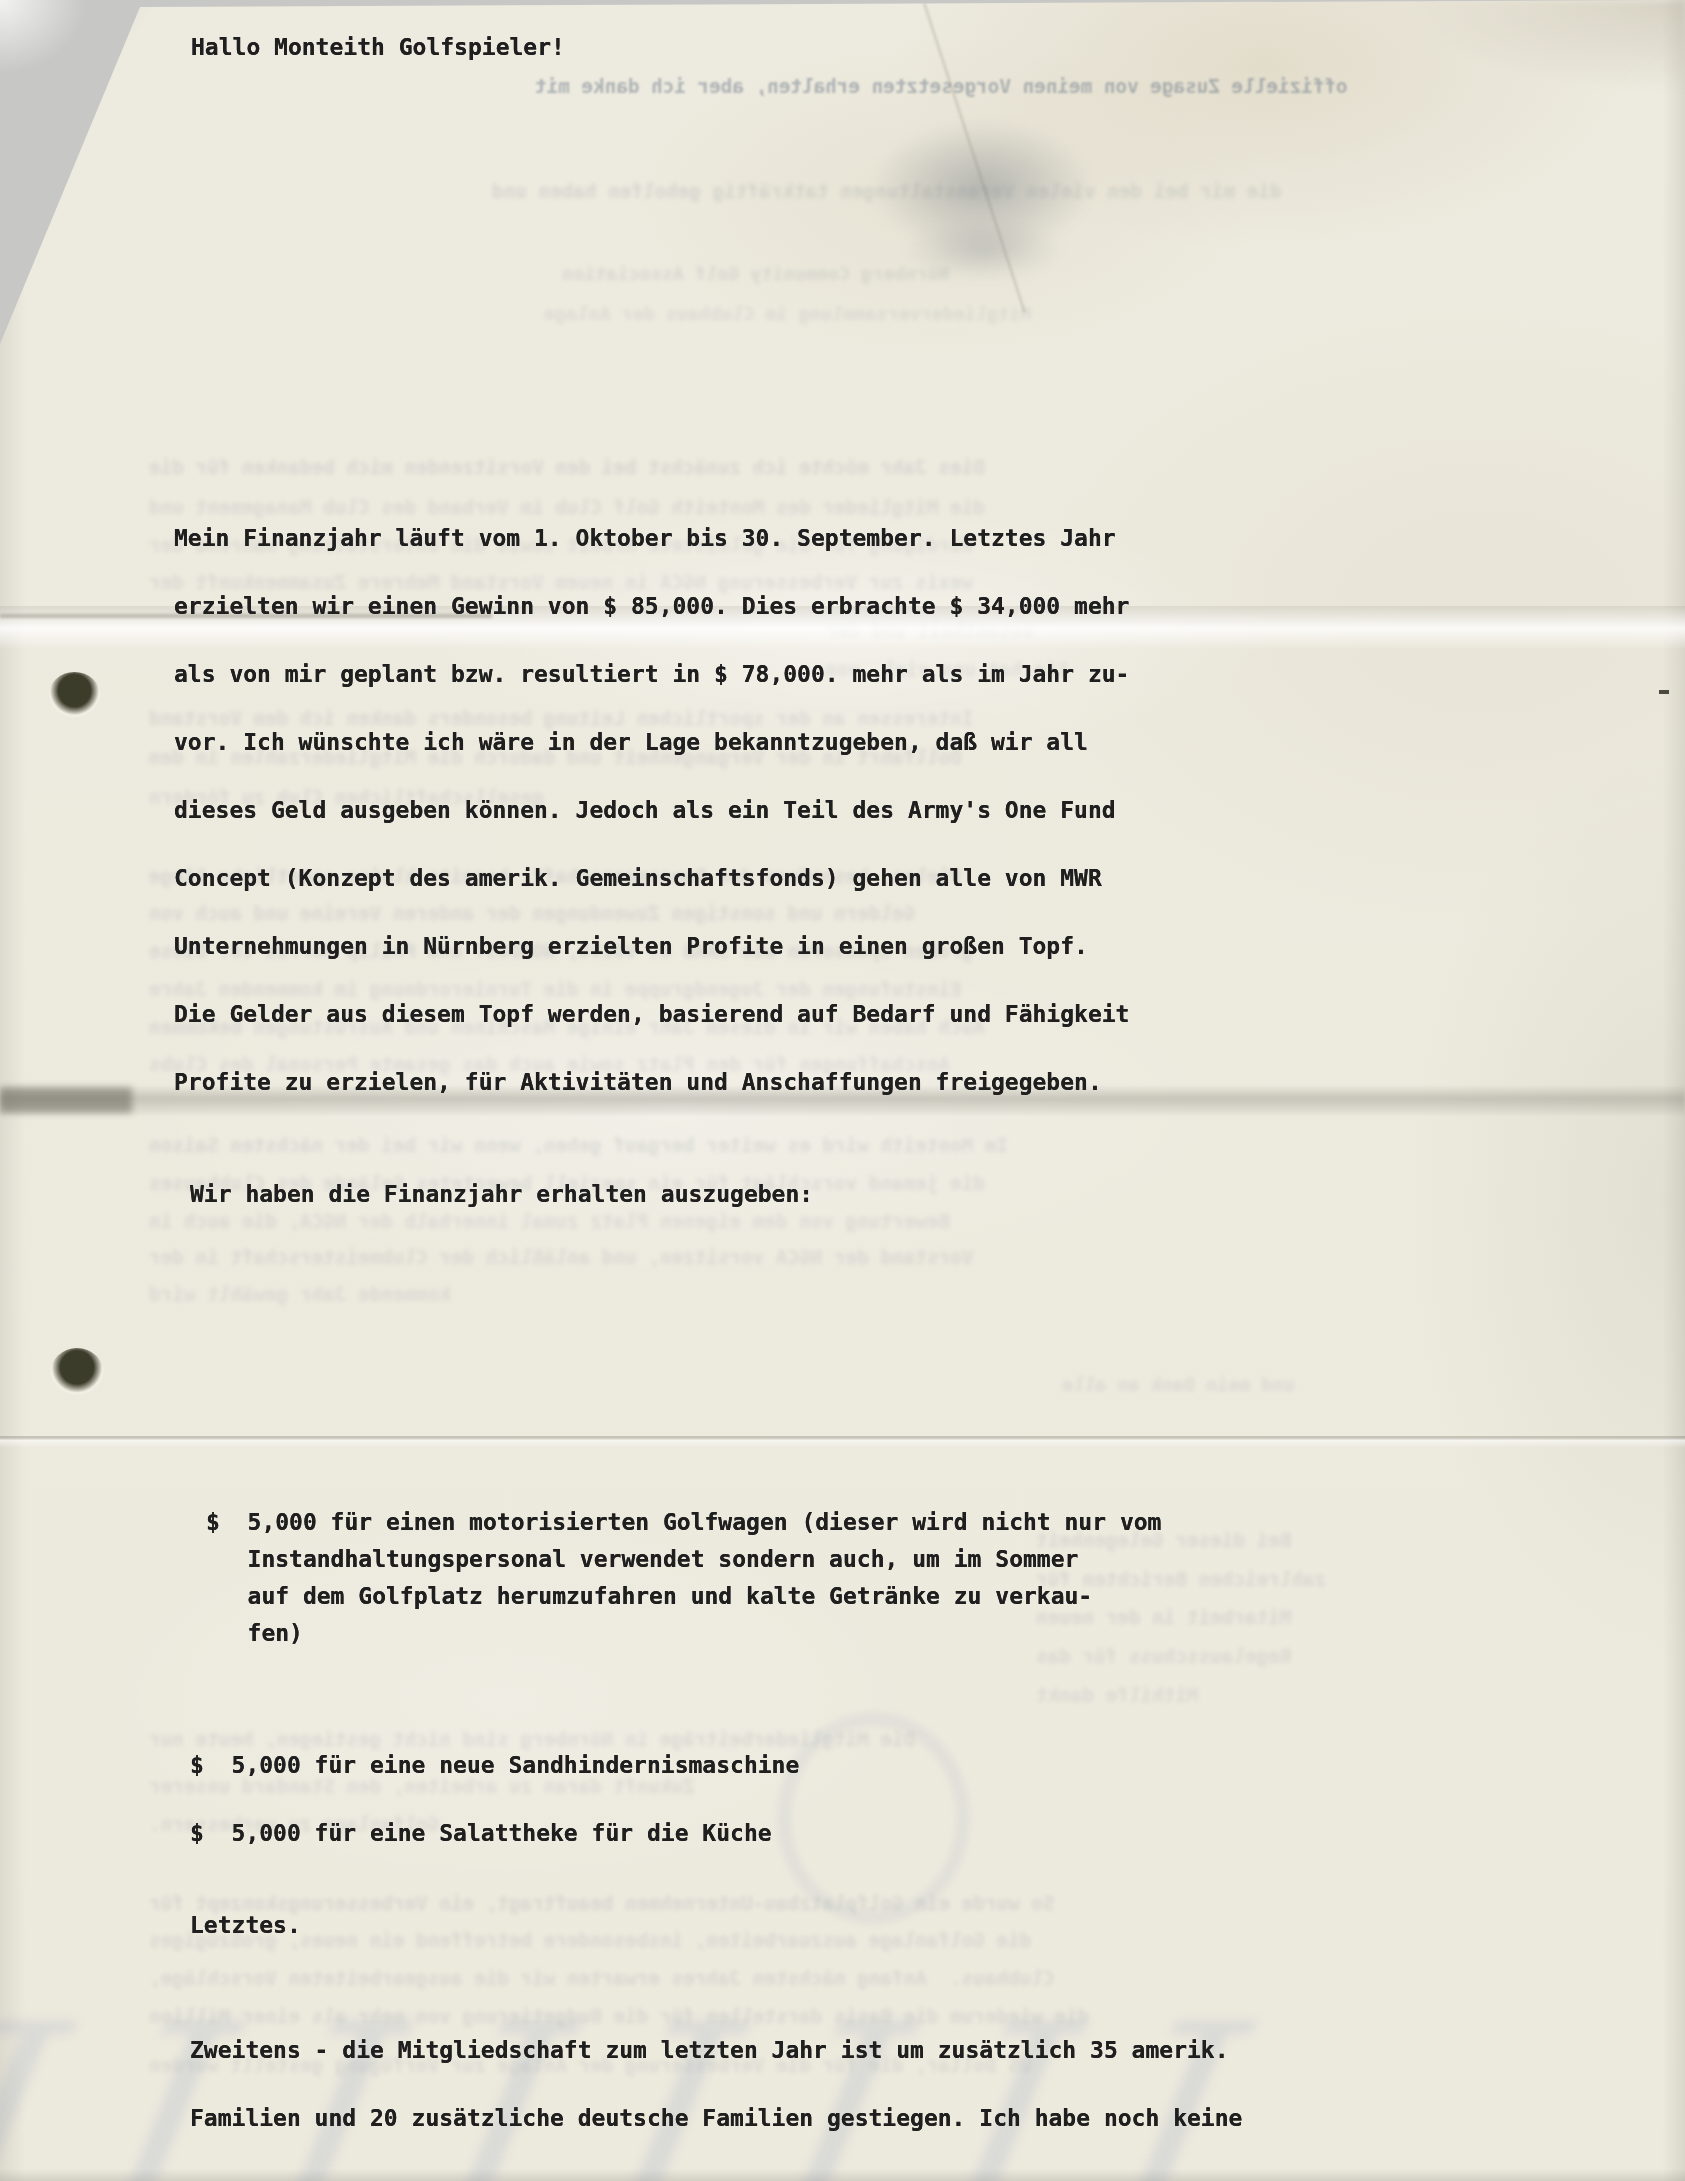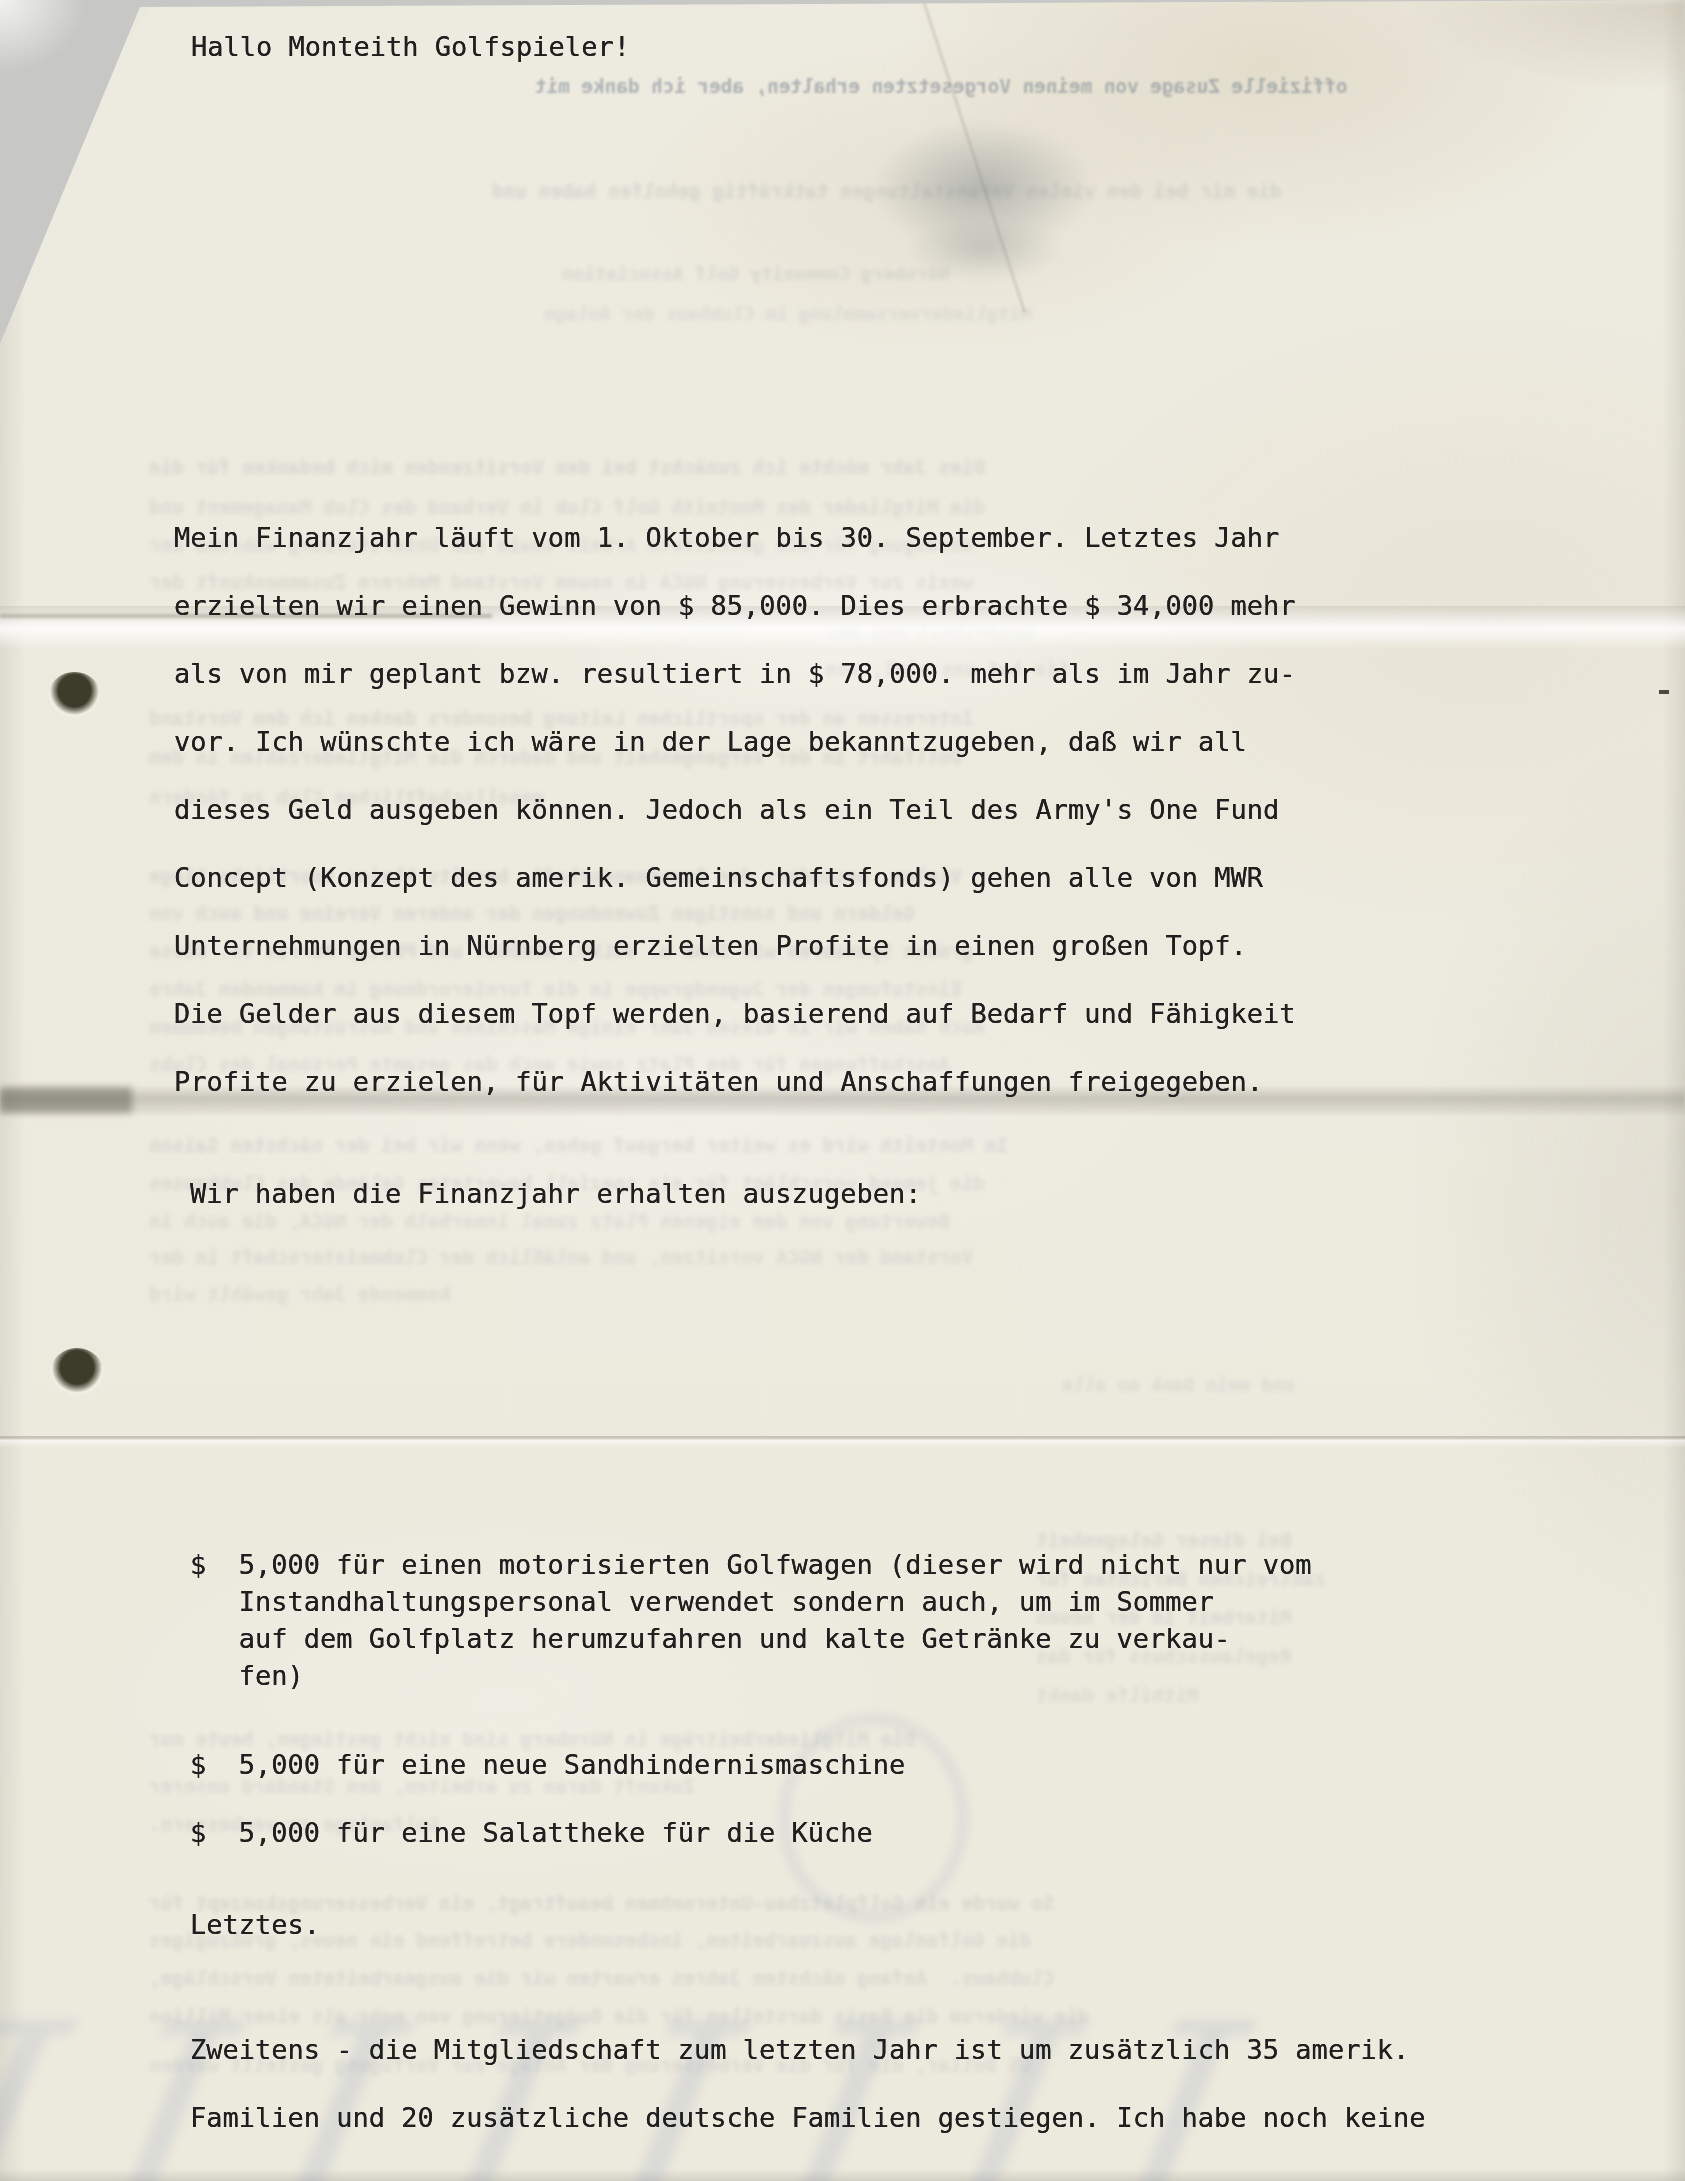--- a/index.html
+++ b/index.html
@@ -58,30 +58,30 @@
   .ghost-blob2{position:absolute;left:904px;top:219px;width:158px;height:61px;border-radius:50%;
     background:radial-gradient(closest-side, rgba(100,110,120,.26), transparent);filter:blur(5.3px);}
   
   .handwriting-row{position:absolute;left:-61px;top:1968px;width:1843px;
     font-family:"DejaVu Serif",serif;font-style:italic;font-size:263px;letter-spacing:63px;
     color:rgba(128,148,184,.17);filter:blur(5.3px);transform:skewX(-12deg);}
   .handwriting-loop{position:absolute;left:778px;top:1713px;width:167px;height:186px;border-radius:50%;
     border:12.3px solid rgba(138,156,190,.12);filter:blur(3.5px);}
   
   #text-layer{position:absolute;inset:0;color:#1f1f1f;}
-  .tline{position:absolute;white-space:pre;font-size:27px;
-    font-family:"DejaVu Sans Mono",monospace;text-shadow:0 0 0.5px currentColor;}
+  .tline{position:absolute;white-space:pre;font-size:23px;
+    font-family:"DejaVu Sans Mono",monospace;text-shadow:0 0 0.5px currentColor;font-weight:bold;}
   .lh78{line-height:68px;}
   .lh42{line-height:37px;}
   #salutation{left:191px;top:32px;line-height:30px;}
   #para1{left:190px;top:155px;}
   #para2{left:174px;top:504px;}
   #permit{left:190px;top:1160px;}
   #list-a{left:190px;top:1281px;}
-  #cart-item{left:190px;top:1504px;margin-top:42px;}
+  #cart-item{left:206px;top:1504px;}
   #list-b{left:190px;top:1731px;}
   #total-line{left:190px;top:1816px;}
   #profit-line{left:190px;top:1891px;}
   #para3{left:190px;top:2016px;}
 </style>
 </head>
 <body>
 
 <div id="scan">
   <div id="paper">

